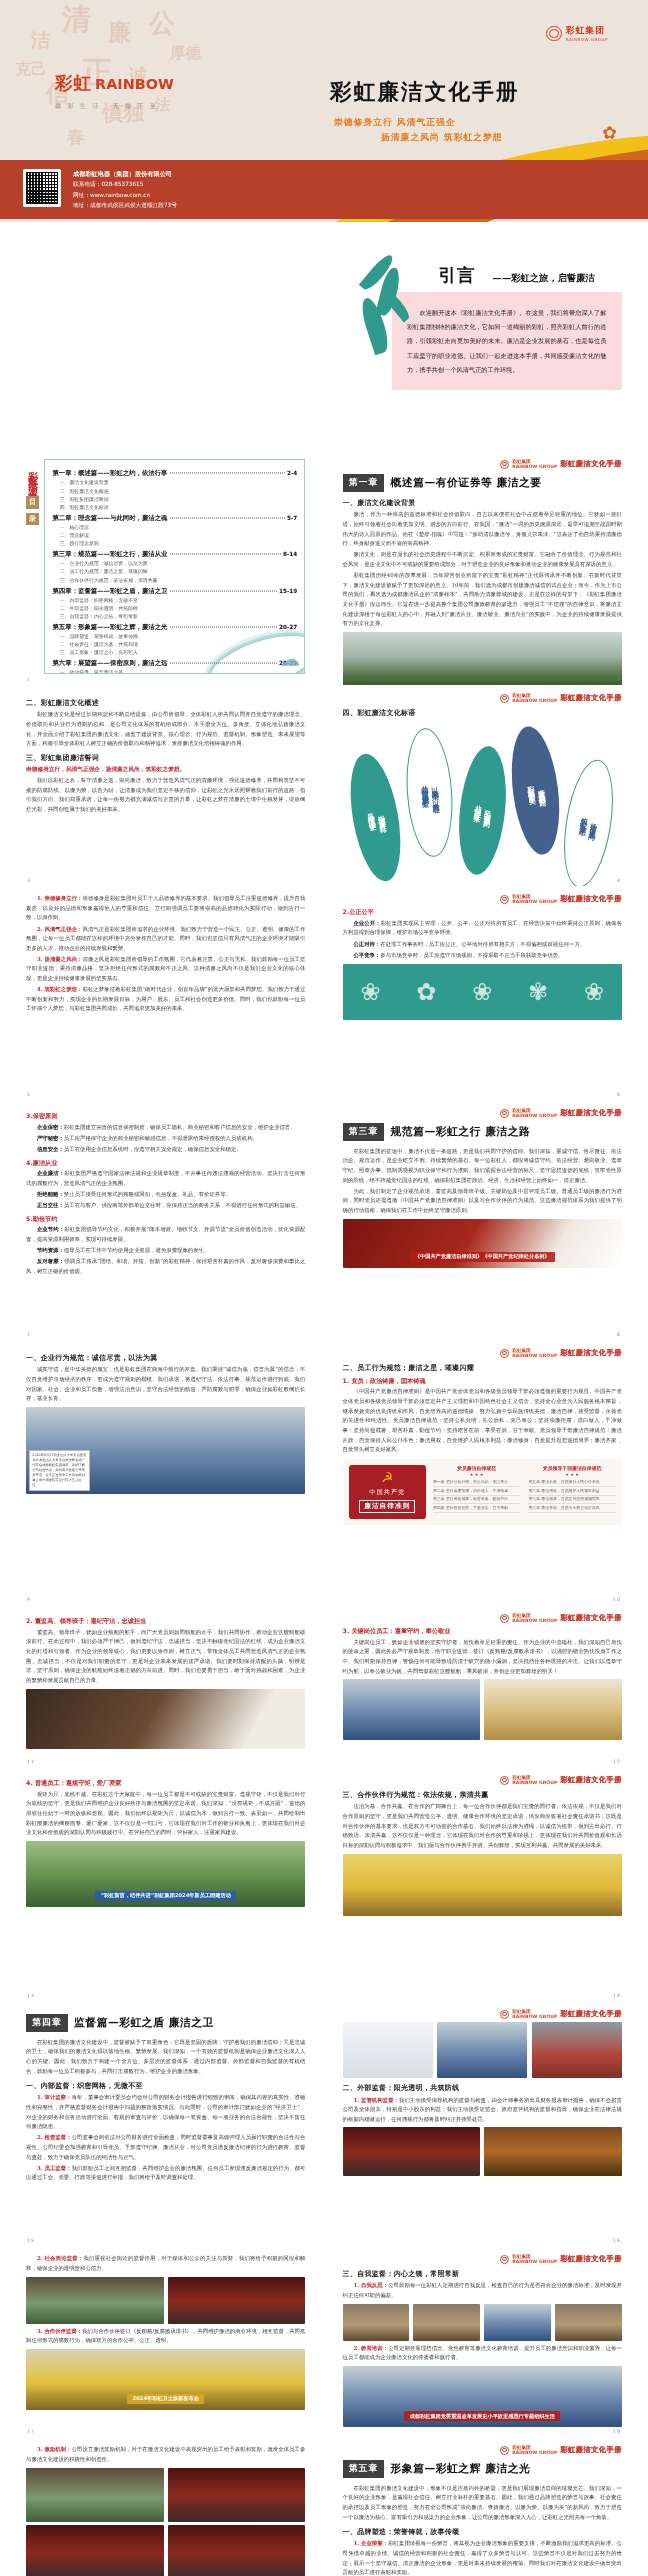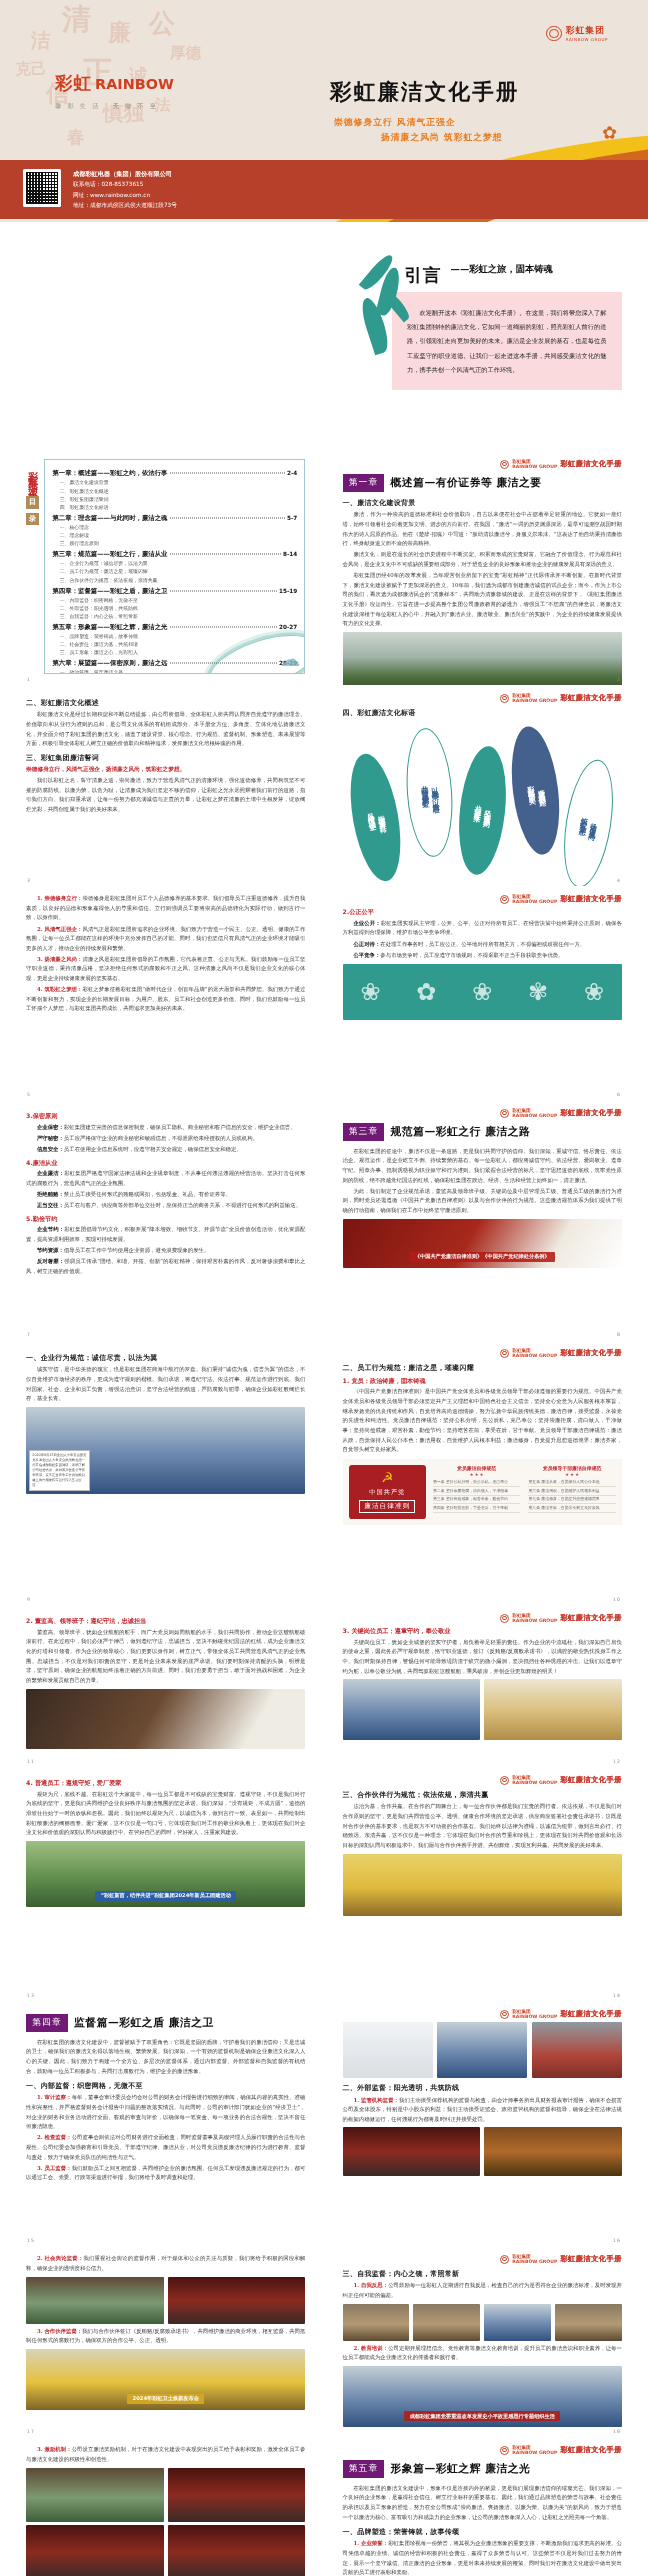--- a/index.html
+++ b/index.html
@@ -38,21 +38,21 @@
   .page{flex:1;position:relative;padding:8.2px 2.1px 11.3px;overflow:hidden}
   .pagenum{position:absolute;bottom:3.1px;font-size:4.6px;color:#8a8a8a;letter-spacing:1px}
   .page.left .pagenum{left:3.1px}
   .page.right .pagenum{right:3.1px}
   .phead{display:flex;justify-content:flex-end;align-items:center;gap:3.1px;margin-bottom:3.1px;opacity:.95}
   .phead .ringicon{width:9.3px;height:9.3px;border-width:1px}
   .phead .ringicon::after{inset:1.5px;border-width:0.5px}
   .phead .hz{font-size:4.6px;font-weight:bold;color:#cf3e1f;line-height:1.1}
   .phead .ht{font-size:7.2px;font-weight:bold;color:#c8372a;letter-spacing:0.5px;-webkit-text-stroke:0.2px #c8372a}
   .chapter{display:flex;align-items:center;gap:6.2px;margin:5.2px 0 6.2px}
-  .badge{background:#701a75;color:#fff;font-weight:normal;font-size:8.8px;padding:2.6px 6.2px;letter-spacing:1px}
+  .badge{background:#404040;color:#fff;font-weight:bold;font-size:8.8px;padding:2.6px 6.2px;letter-spacing:1px}
   .ctitle{font-size:10.8px;font-weight:bold;color:#111;letter-spacing:0.5px}
   .h2{font-size:7px;font-weight:bold;color:#1d1d1d;margin:4.6px 0 2.6px;letter-spacing:0.3px}
   .subred{font-size:6.2px;font-weight:bold;color:#c3282d;margin:4.1px 0 1.5px}
   .para{font-family:"DejaVu Serif","Liberation Serif",serif;font-size:5.4px;line-height:1.78;text-align:justify;color:#3a3a3a;text-indent:2em;margin-bottom:1.5px}
   .para .lead-red{color:#c3282d;font-weight:bold}
   .para .lead-black{color:#111;font-weight:bold}
   .redline{font-size:5.7px;font-weight:bold;color:#c3282d;margin:1px 0 2.1px}
   .ph{position:relative;border-radius:1px;overflow:hidden;display:flex;align-items:flex-end;justify-content:center;margin:3.1px 0}
   .ph .band{margin-bottom:6.2px;color:#fff;font-size:5.2px;font-weight:bold;padding:1.5px 5.2px;border-radius:1px;white-space:nowrap;max-width:96%;overflow:hidden;text-overflow:ellipsis}
   .ph .cap{position:absolute;left:3.1px;bottom:3.1px;width:61px;background:#fff;border:0.5px solid #bbb;color:#444;font-size:3.3px;line-height:1.5;padding:2.1px;text-align:left;text-indent:0}
@@ -65,28 +65,28 @@
   .leaf.navy{background:#44618e;color:#fff}
   .leaf.line{background:#fff;border:1px solid #2f9a8d;color:#34608e}
   
   .tealart{background:#2f9a8d;border-radius:1px;margin:4.1px 0;display:flex;align-items:center;justify-content:space-around;overflow:hidden}
   .tealart span{color:rgba(255,255,255,.75);font-size:24px}
   
   .pledge{display:flex;gap:7.2px;background:#faf7f2;padding:6.2px;margin:4.1px 0;align-items:stretch}
   .pledge-card{width:77px;background:#a91e23;border-radius:3.1px;color:#fff;display:flex;flex-direction:column;align-items:center;justify-content:center;gap:3.1px;padding:5.2px}
   .pledge-card .emblem{font-size:13.4px;color:#f2c019}
   .pledge-card .l1{font-size:6.2px;letter-spacing:1px}
-  .pledge-card .l2{font-size:6.7px;font-weight:normal;border:0.5px solid #fff;padding:1px 4px;letter-spacing:1px}
+  .pledge-card .l2{font-size:6.7px;font-weight:bold;border:0.5px solid #fff;padding:1px 4px;letter-spacing:1px}
   .pledge-cols{flex:1;display:flex;gap:8.2px}
   .pcol{flex:1}
   .pcol .pc-h{color:#c3282d;font-size:4.9px;font-weight:bold;text-align:center;margin-bottom:1px}
   .pcol .stars{color:#c3282d;font-size:4.1px;text-align:center;margin-bottom:1.5px}
   .pcol .pc-i{font-size:3.9px;color:#666;line-height:1.7;border-bottom:0.5px solid #e5ddd2;padding:0.5px 0}
   
-  .intro-title{display:flex;gap:9px;margin:33px 0 0 62px}
+  .intro-title{display:flex;align-items:flex-end;gap:17px;margin:33px 0 0 96px}
   .intro-title .big{font-size:17.5px;font-weight:bold;color:#111;letter-spacing:1px}
   .intro-title .rest{font-size:9.3px;font-weight:bold;color:#111;padding-bottom:2.1px}
   .leafart{position:absolute;left:25px;top:29px;width:46px;height:98px}
   .leafart i{position:absolute;background:#2f9a8d;border-radius:50% 50% 50% 0;display:block}
   .pinkbox{background:#fadadd;margin:5.2px 0 0 49px;padding:13.4px 15.5px;font-family:"DejaVu Serif",serif;font-size:6.2px;line-height:2.3;text-align:justify;color:#222;text-indent:2em}
   
   .tocwrap{display:flex;gap:5.2px;height:100%}
   .tocside{display:flex;flex-direction:column;align-items:center;padding-top:4.1px}
   .toc-vtitle{writing-mode:vertical-rl;color:#c3282d;font-weight:bold;font-size:9.8px;letter-spacing:3.6px}
   .toc-tile{width:12.4px;height:12.4px;background:#b08d57;color:#fff;font-size:7.2px;font-weight:bold;display:flex;align-items:center;justify-content:center;margin-top:4.1px;border:1px solid #b08d57;background-clip:padding-box}
@@ -154,21 +154,21 @@
       <div class="page right">
         <div>
           <div class="leafart">
             <i style="left: 0px; top: 46px; width: 17.5px; height: 57px; transform: rotate(-18deg);"></i>
             <i style="left: 15.5px; top: 15.5px; width: 15.5px; height: 49px; transform: rotate(14deg);"></i>
             <i style="left: 5.2px; top: 0px; width: 13.4px; height: 43px; transform: rotate(40deg);"></i>
             <i style="left: 25px; top: 36px; width: 11.3px; height: 36px; transform: rotate(-40deg);"></i>
           </div>
           <div class="intro-title">
             <span class="big">引言</span>
-            <span class="rest">——彩虹之旅，固本铸魂</span>
+            <span class="rest">——彩虹之旅，启誓廉洁</span>
           </div>
         </div>
         <div class="pinkbox">欢迎翻开这本《彩虹廉洁文化手册》。在这里，我们将带您深入了解彩虹集团独特的廉洁文化，它如同一道绚丽的彩虹，照亮彩虹人前行的道路，引领彩虹走向更加美好的未来。廉洁是企业发展的基石，也是每位员工应坚守的职业道德。让我们一起走进这本手册，共同感受廉洁文化的魅力，携手共创一个风清气正的工作环境。</div>
       </div>
     </div>
     <div class="spread" style="height: 234px;">
       <div class="page left">
         <div class="tocwrap">
           <div class="tocside">
             <div class="toc-vtitle">彩虹廉洁文化手册</div>

